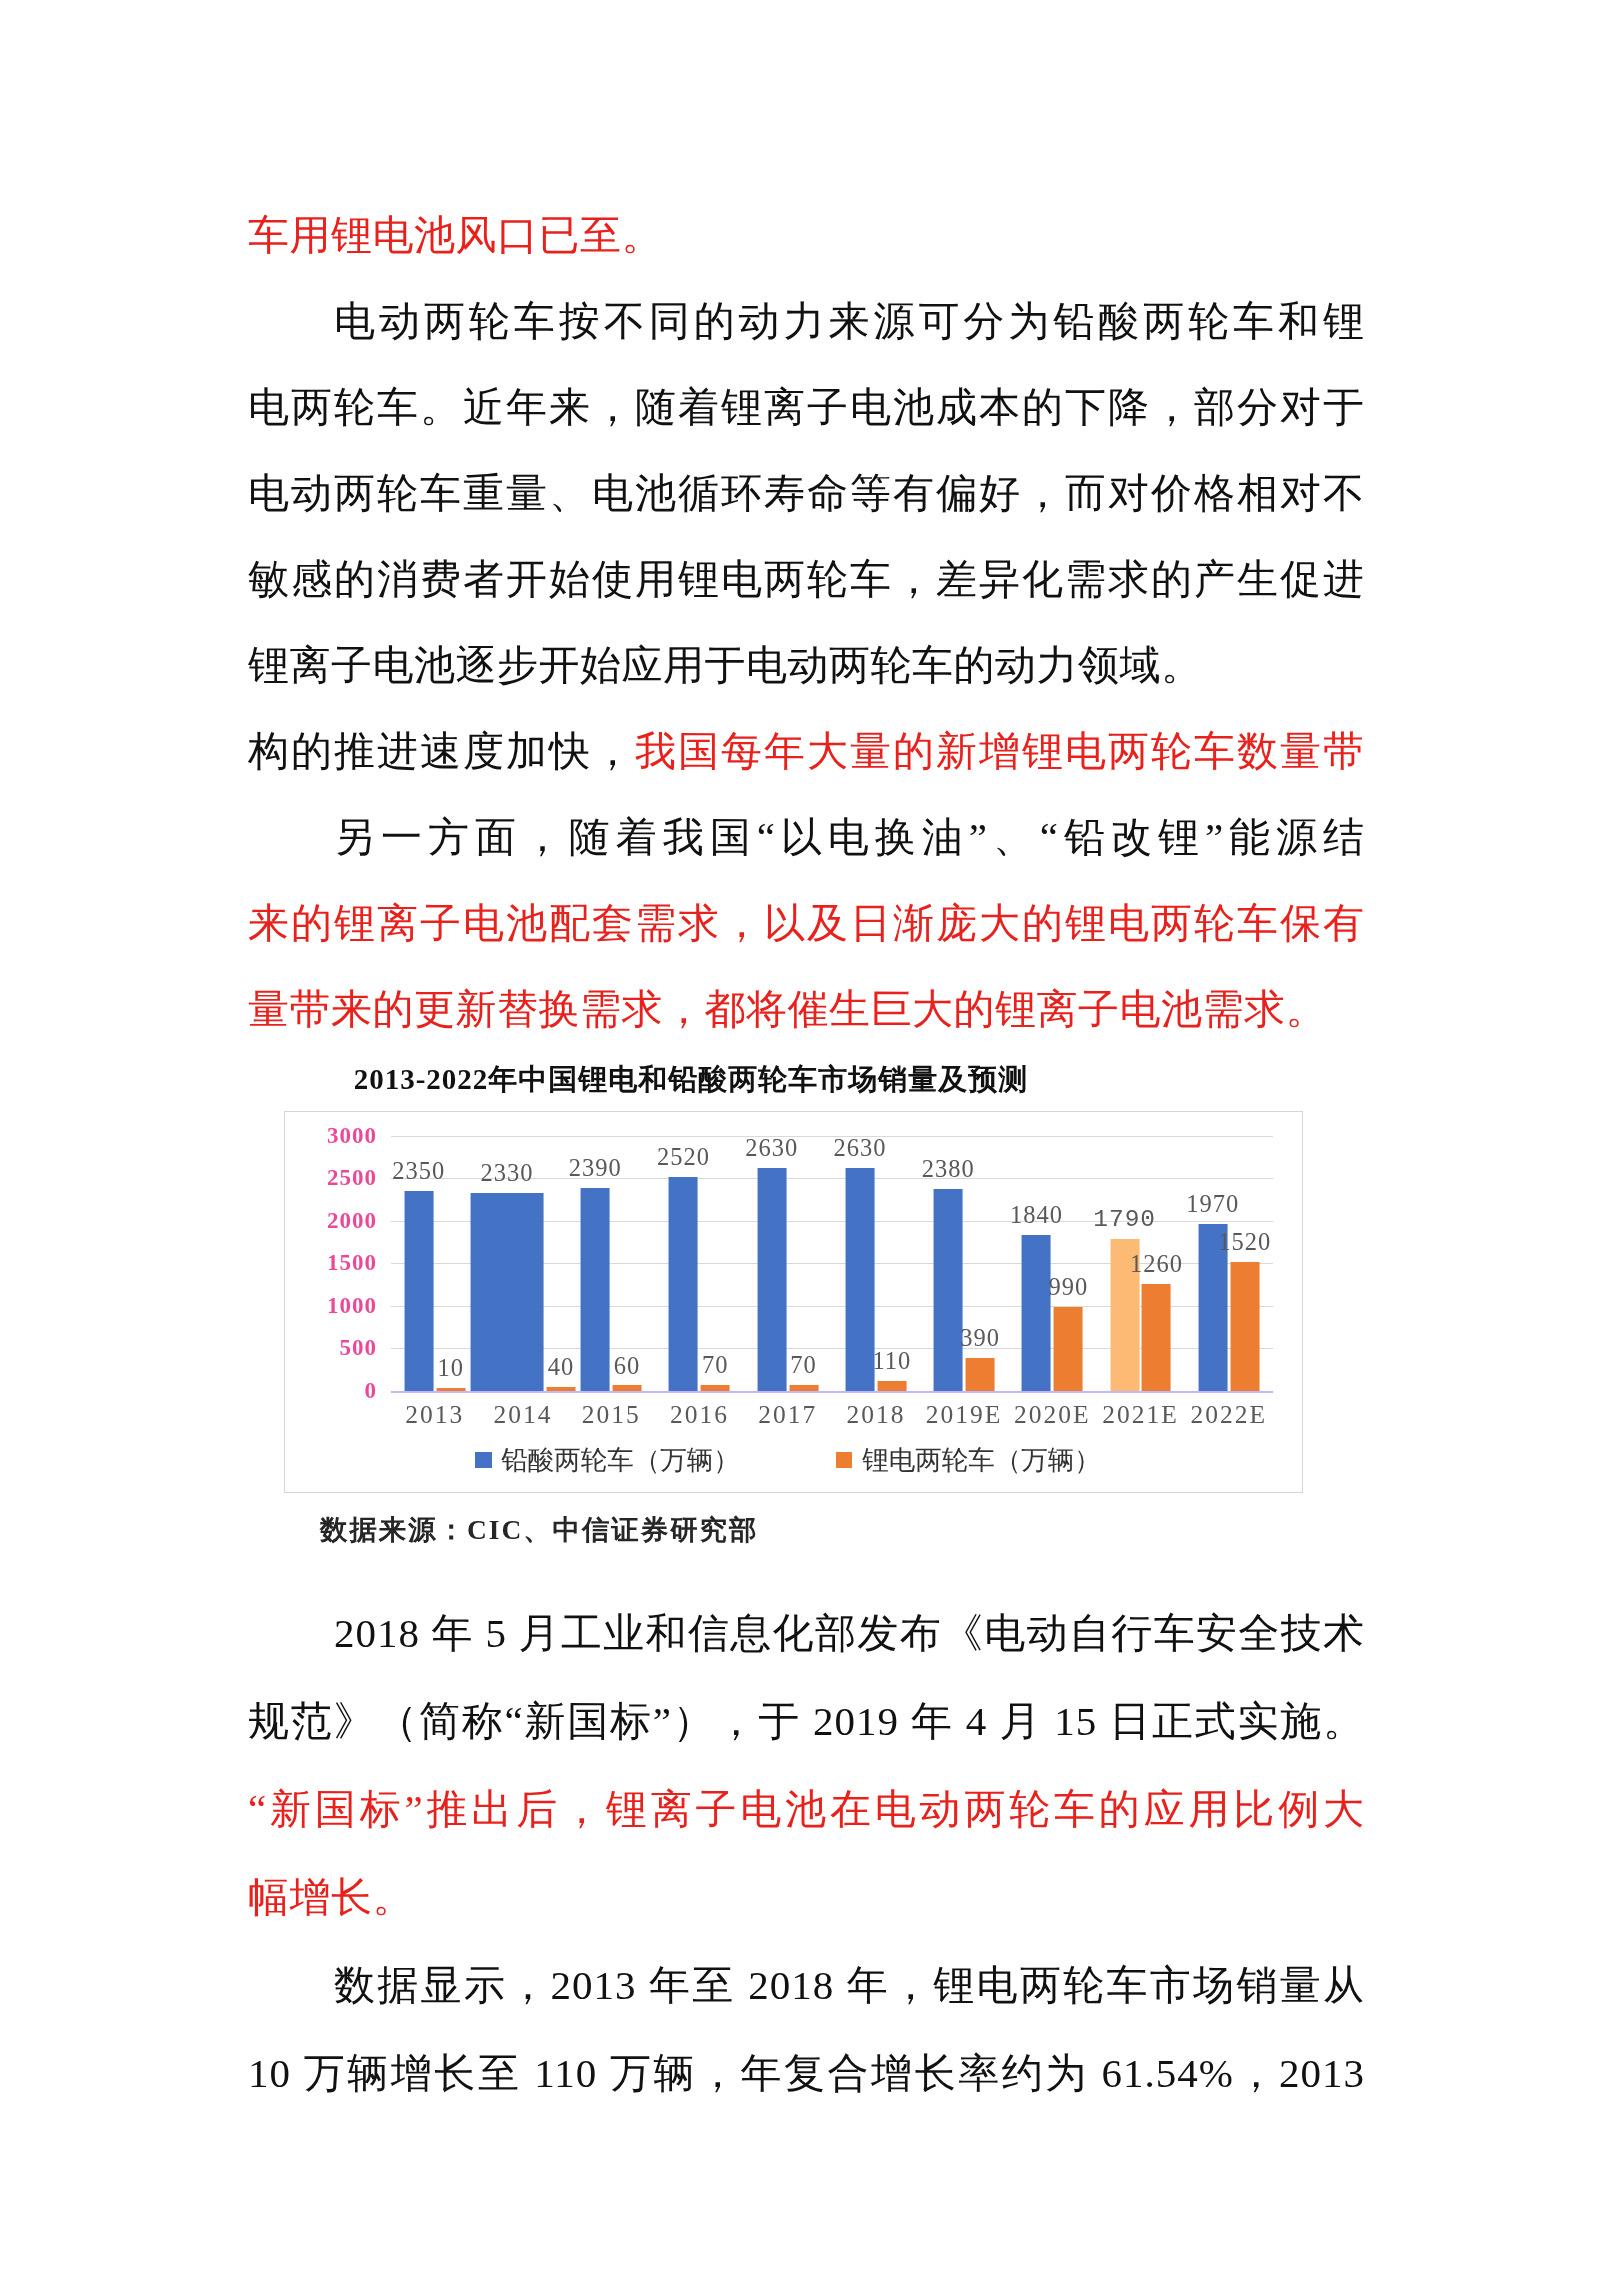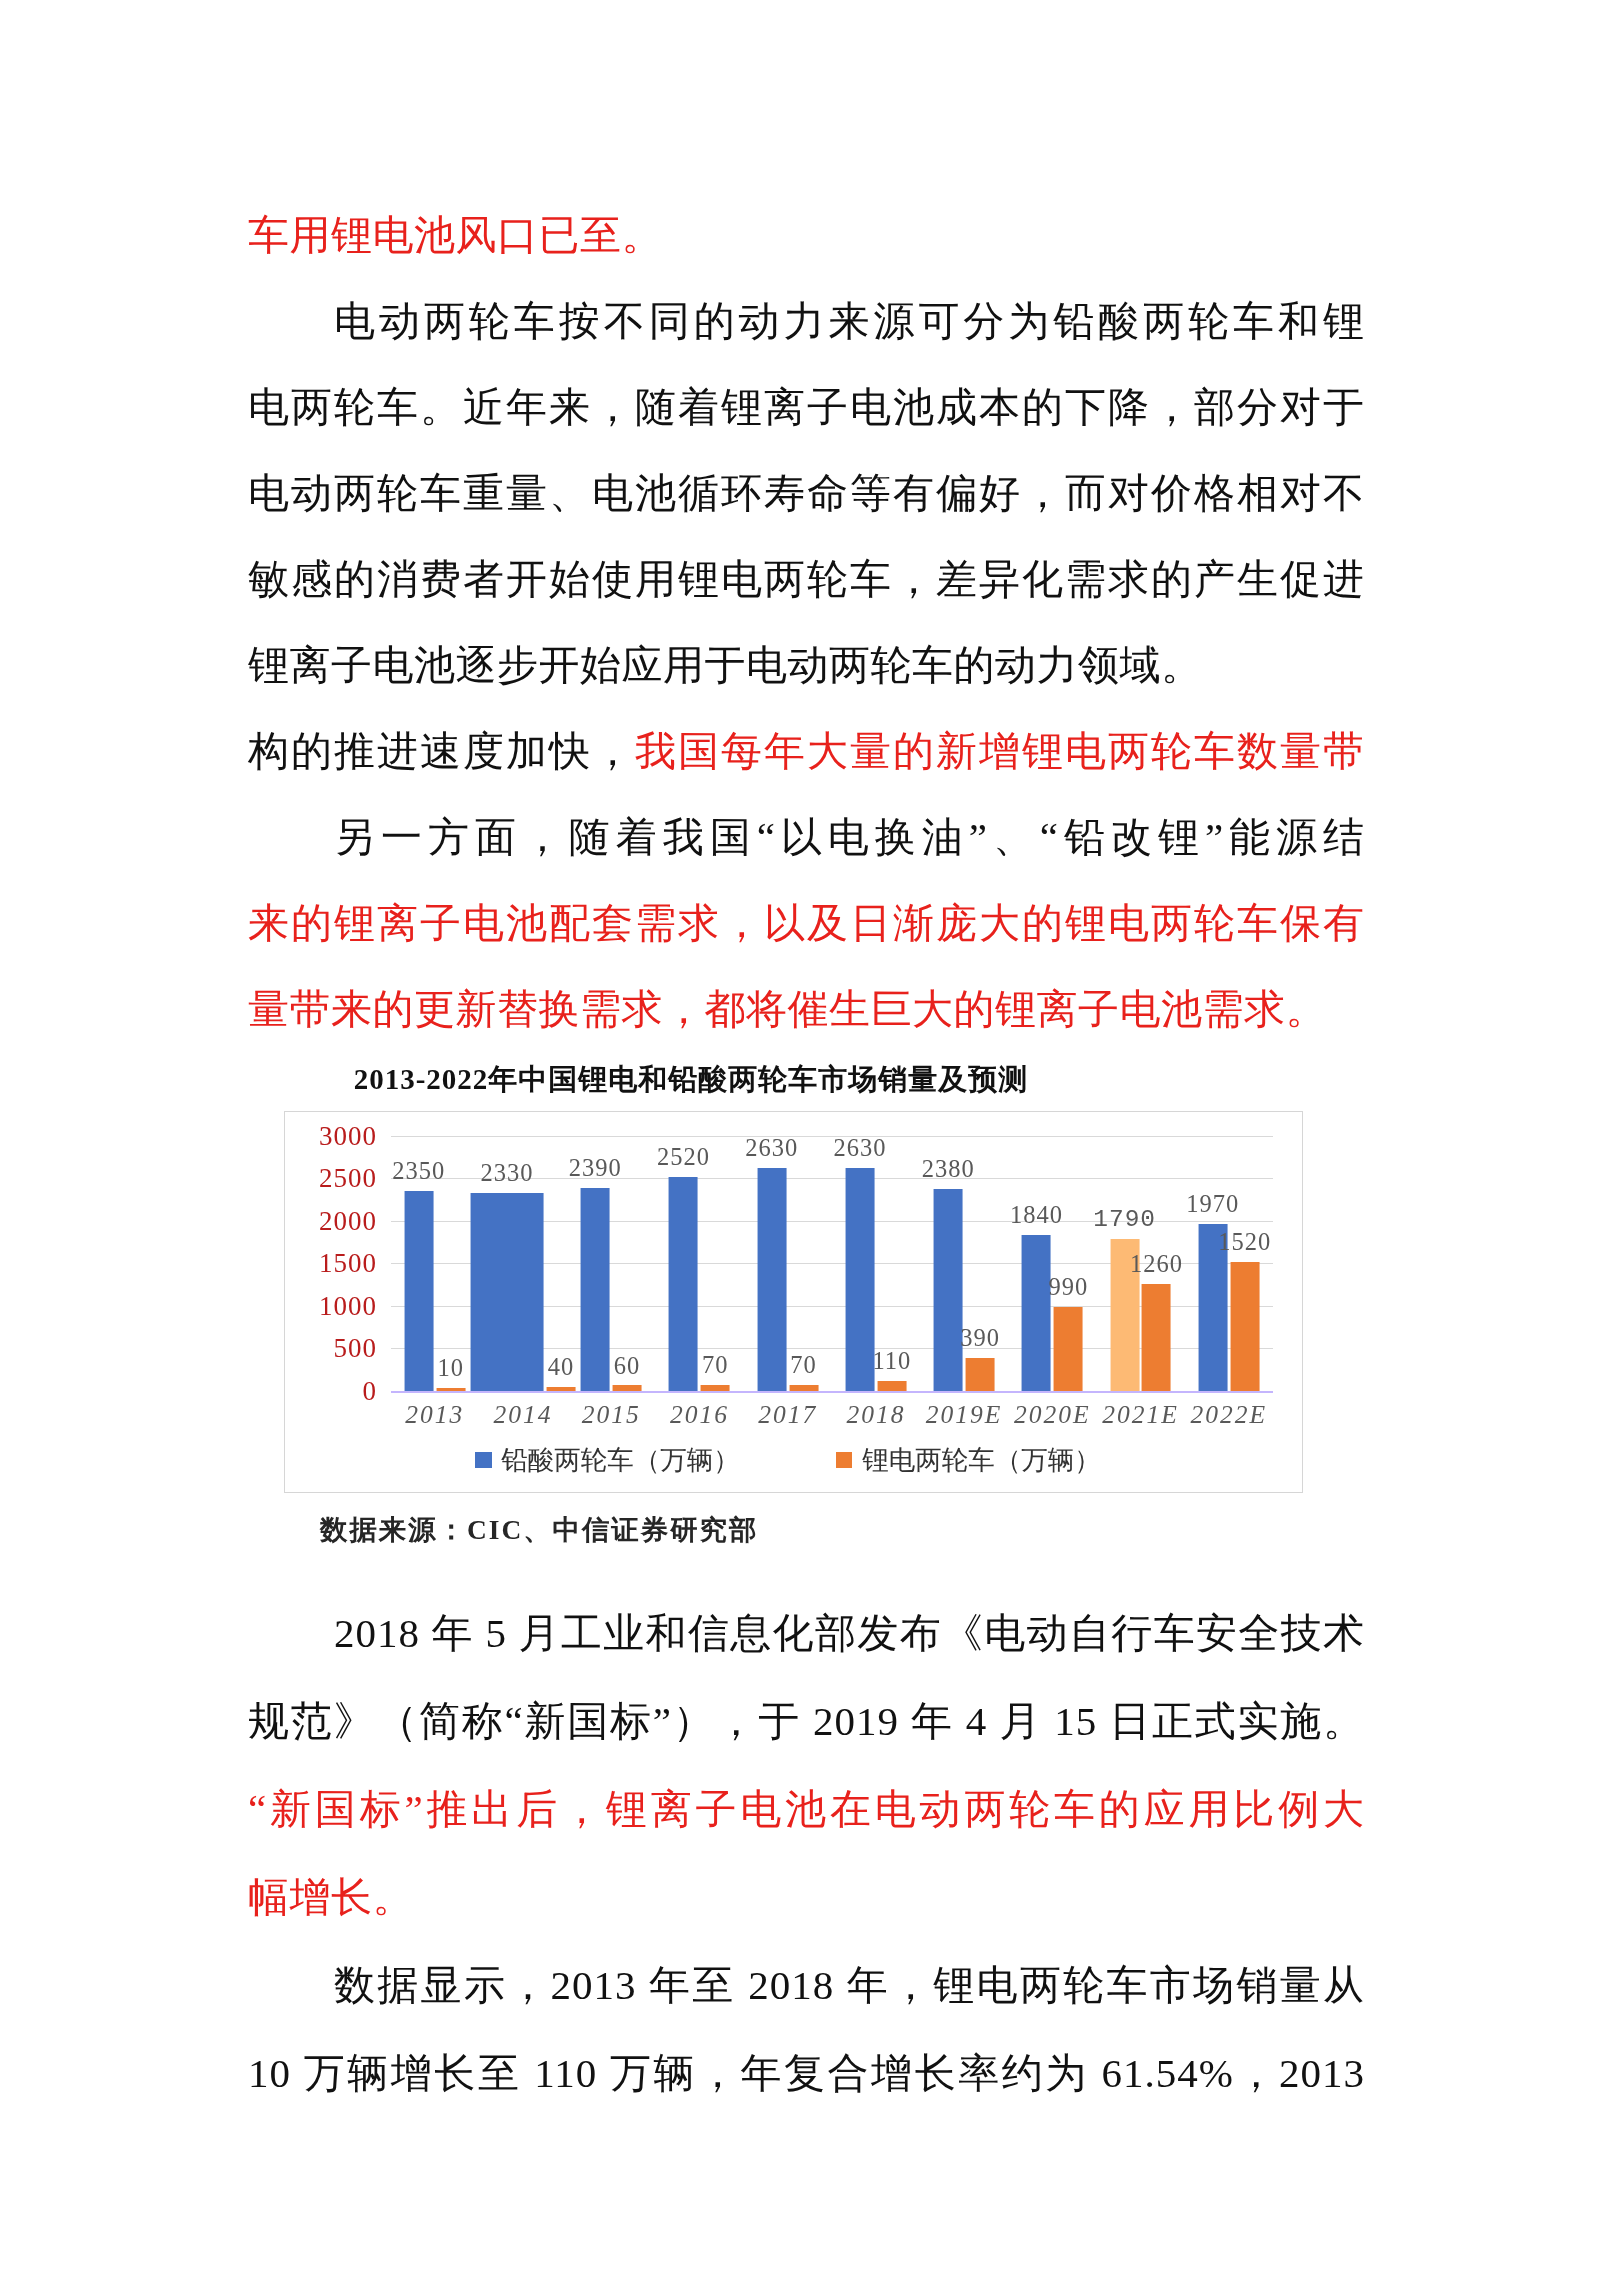--- a/index.html
+++ b/index.html
@@ -29,38 +29,38 @@
   }
   .chart-box{
     box-sizing:border-box;width:1019px;
     border:1px solid #d6d6d6;background:#ffffff;
     padding:23.5px 29px 9.8px 17.6px;
   }
   .plot-row{display:flex;}
   .y-axis{position:relative;width:88px;height:255px;flex:none;}
   .y-tick{
     position:absolute;right:13.7px;transform:translateY(-50%);
-    font-size:27px;color:#b91c1c;letter-spacing:1px;
+    font-size:23px;color:#ec4899;letter-spacing:1px;font-weight:bold;
   }
   .plot-area{
     position:relative;flex:1;height:255px;
     border-bottom:2px solid #c4b5fd;display:flex;
   }
   .gridline{position:absolute;left:0;right:0;height:1px;background:#d9d9d9;}
   .slot{flex:1;position:relative;height:100%;}
   .pair{
     position:absolute;bottom:0;left:50%;transform:translateX(-50%);
     display:flex;align-items:flex-end;gap:2.9px;
   }
   .bar{position:relative;width:29px;}
   .bar-label{
     position:absolute;bottom:calc(100% + 5.9px);left:50%;transform:translateX(-50%);
     font-size:24.5px;color:#595959;white-space:nowrap;letter-spacing:1px;
   }
-  .x-labels{display:flex;margin-left:88px;height:45px;align-items:center;font-style:italic;}
+  .x-labels{display:flex;margin-left:88px;height:45px;align-items:center;}
   .x-tick{flex:1;text-align:center;font-size:25.5px;color:#595959;letter-spacing:2px;}
   .legend{
     height:45px;display:flex;justify-content:center;align-items:center;gap:96px;
   }
   .legend-item{display:flex;align-items:center;gap:9.8px;}
   .legend-swatch{width:16.7px;height:16.7px;flex:none;}
   .legend-label{font-size:26.5px;color:#333333;}
   .chart-source{
     margin-left:36px;margin-top:17.6px;height:39px;line-height:39px;
     font-size:27.4px;font-weight:bold;color:#262626;letter-spacing:2px;

